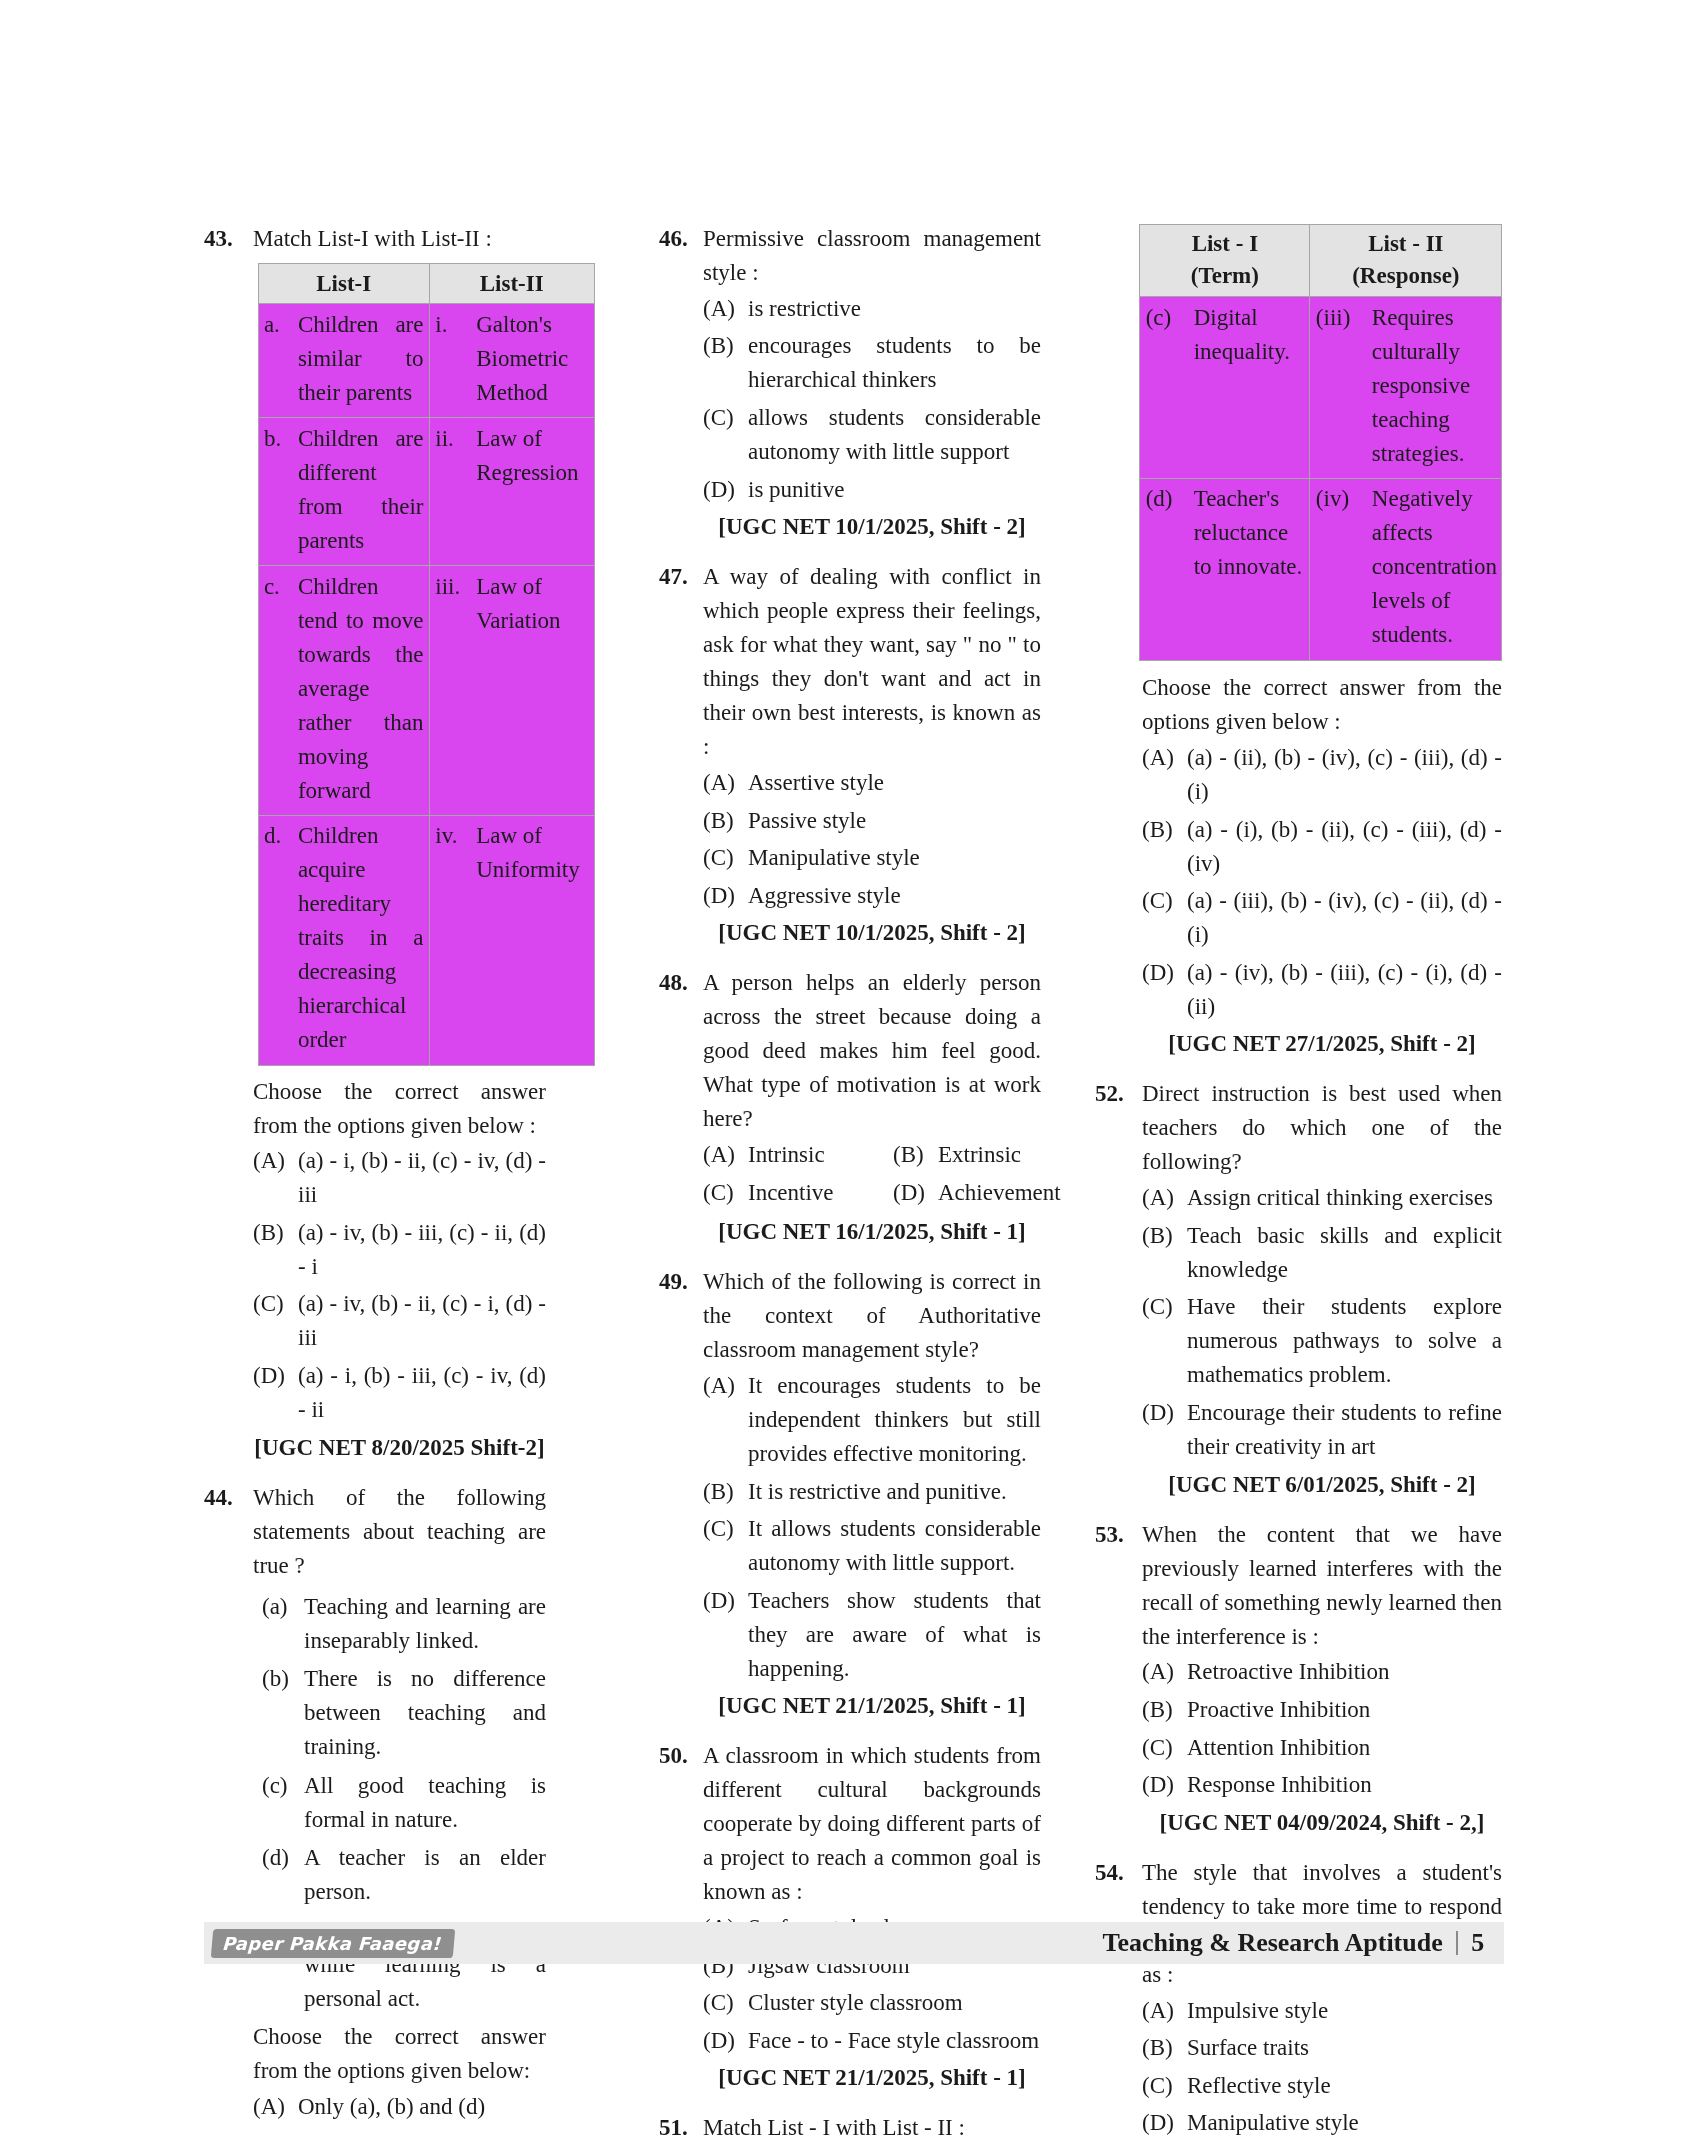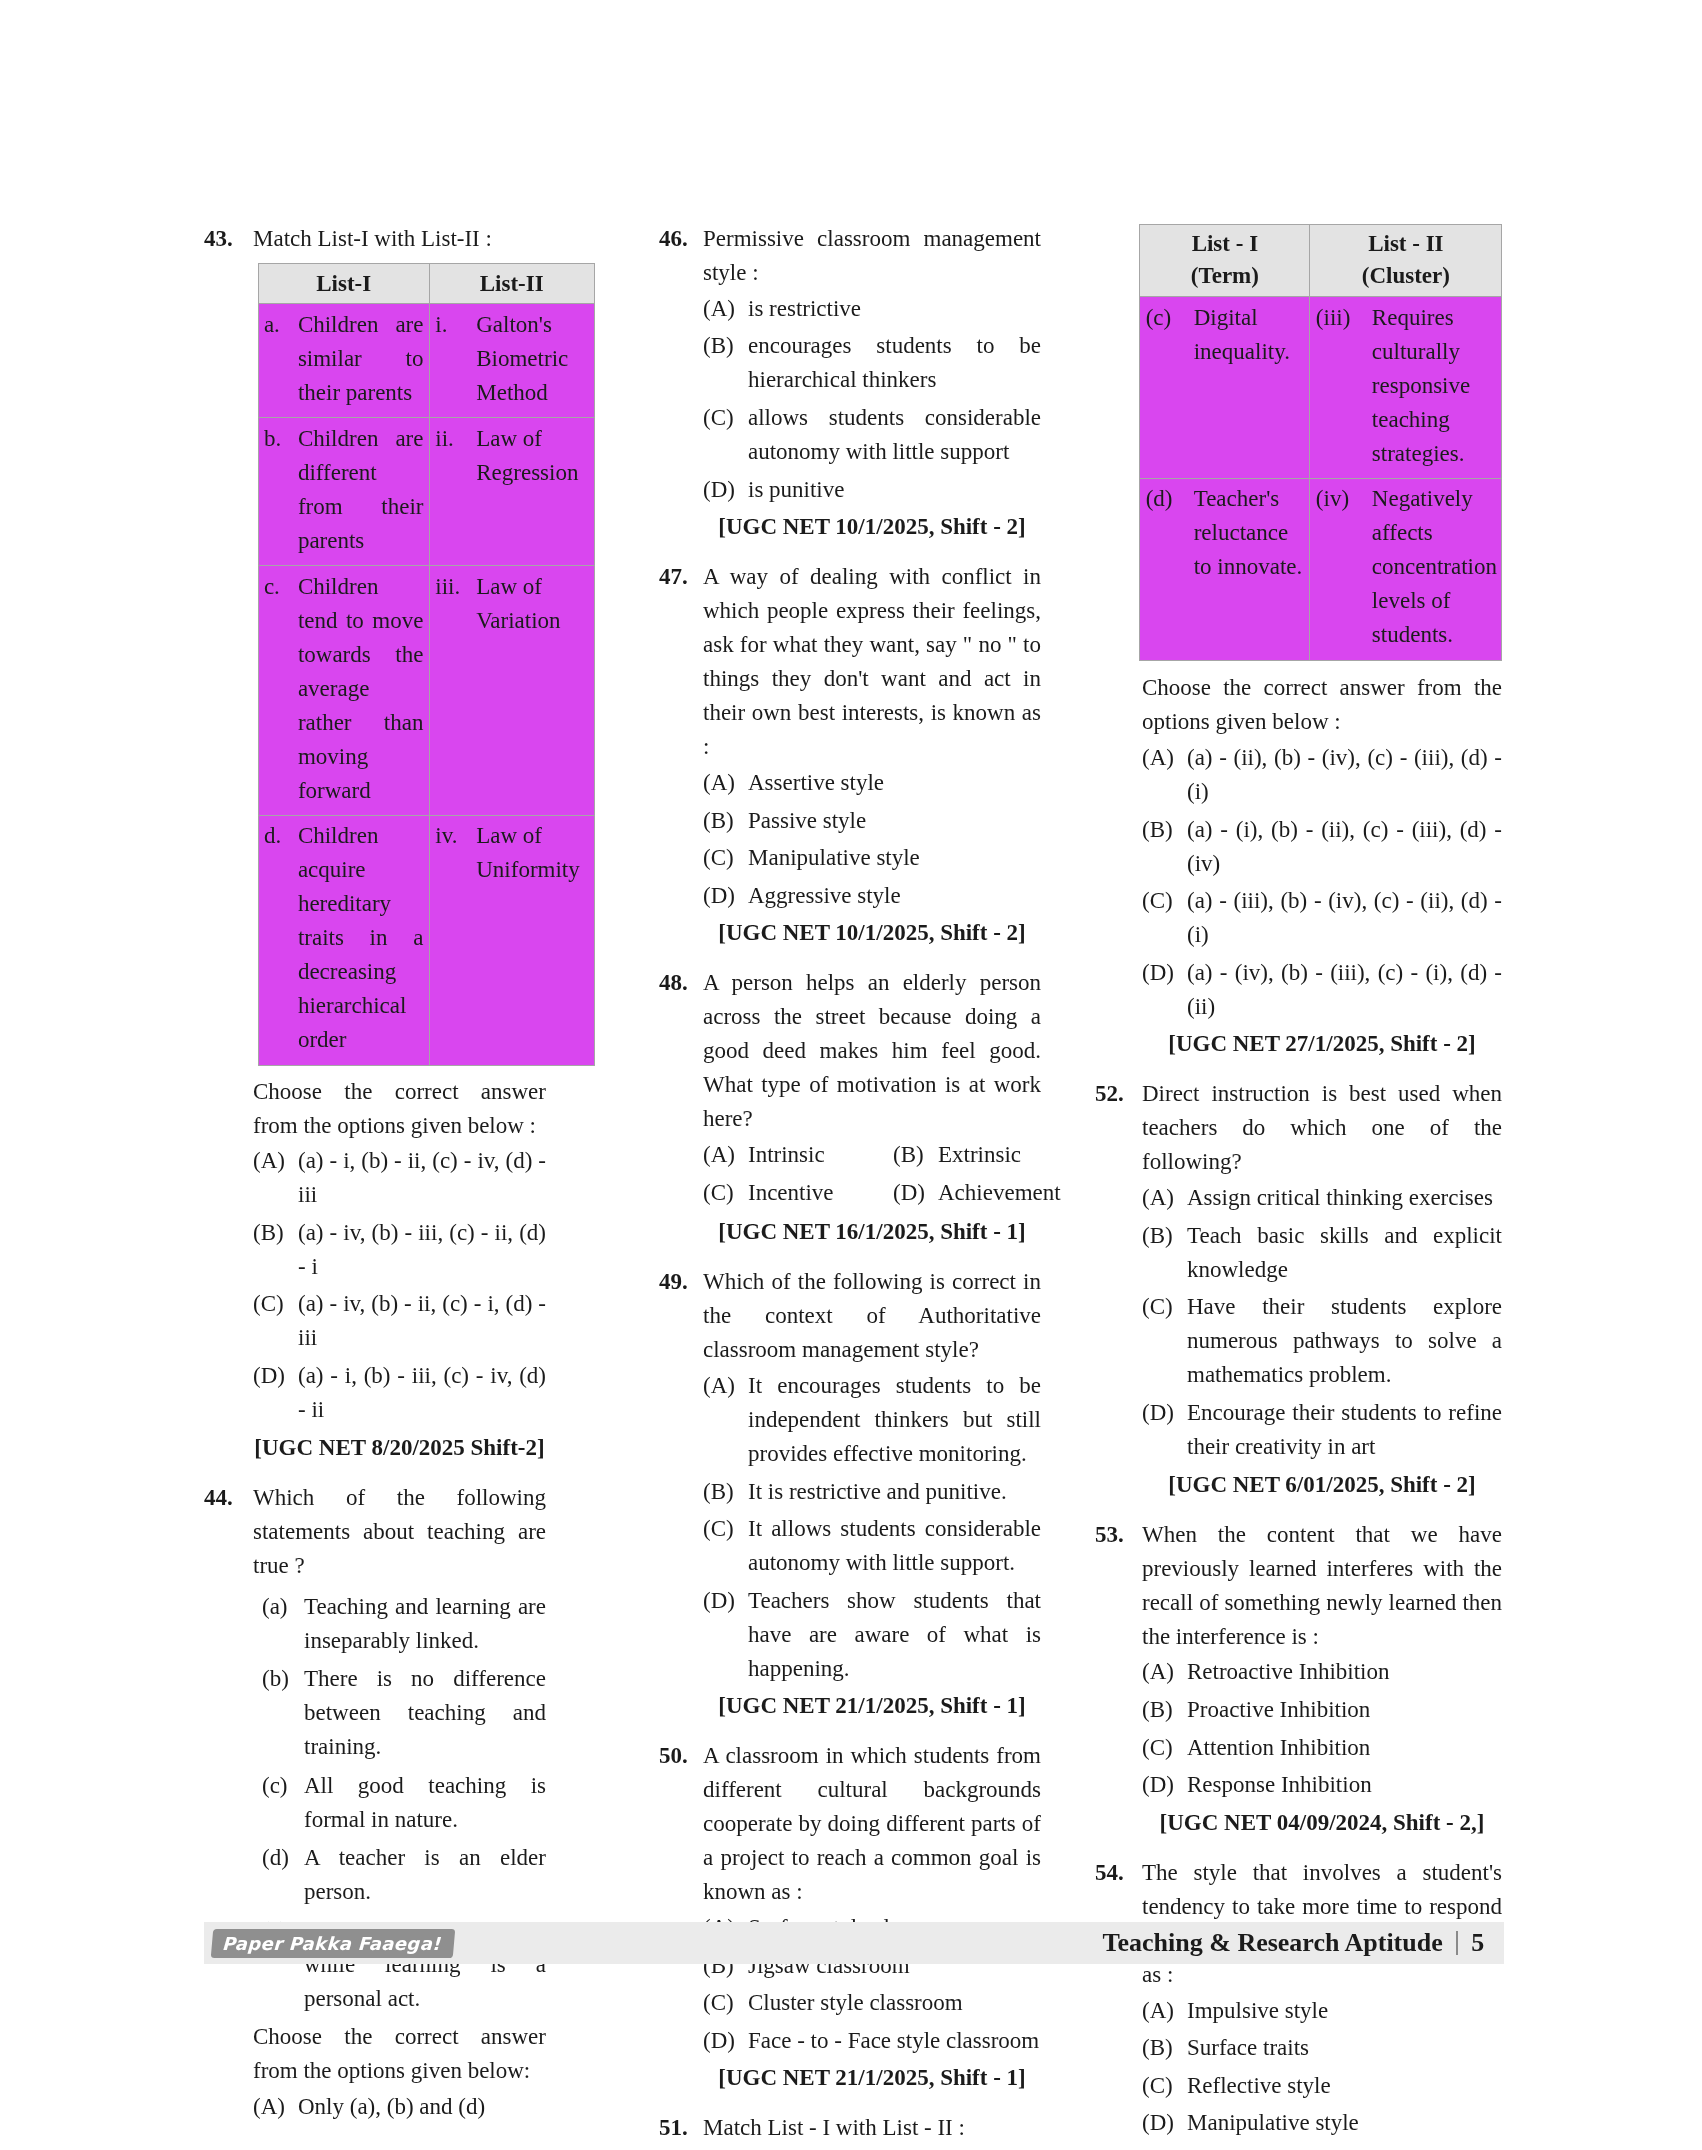--- a/index.html
+++ b/index.html
@@ -300,21 +300,21 @@
           <div class="option">
             <span class="lab">(B)</span>
             <div class="txt">It is restrictive and punitive.</div>
           </div>
           <div class="option">
             <span class="lab">(C)</span>
             <div class="txt">It allows students considerable autonomy with little support.</div>
           </div>
           <div class="option">
             <span class="lab">(D)</span>
-            <div class="txt">Teachers show students that have are aware of what is happening.</div>
+            <div class="txt">Teachers show students that they are aware of what is happening.</div>
           </div>
         </div>
         <div class="citation">[UGC NET 21/1/2025, Shift - 1]</div>
       </div>
       <div class="question">
         <span class="qnum">50.</span>
         <div class="qtext">A classroom in which students from different cultural backgrounds cooperate by doing different parts of a project to reach a common goal is known as :</div>
         <div class="options">
           <div class="option">
             <span class="lab">(A)</span>
@@ -348,21 +348,21 @@
             <col class="tc2">
           </colgroup>
           <thead>
             <tr>
               <th class="th-cell">
                 <div>List - I</div>
                 <div>(Term)</div>
               </th>
               <th class="th-cell">
                 <div>List - II</div>
-                <div>(Cluster)</div>
+                <div>(Response)</div>
               </th>
             </tr>
           </thead>
           <tbody>
             <tr class="trow">
               <td class="tcell">
                 <div class="cellwrap">
                   <span class="cl">(c)</span>
                   <div class="ct">Digital inequality.</div>
                 </div>

